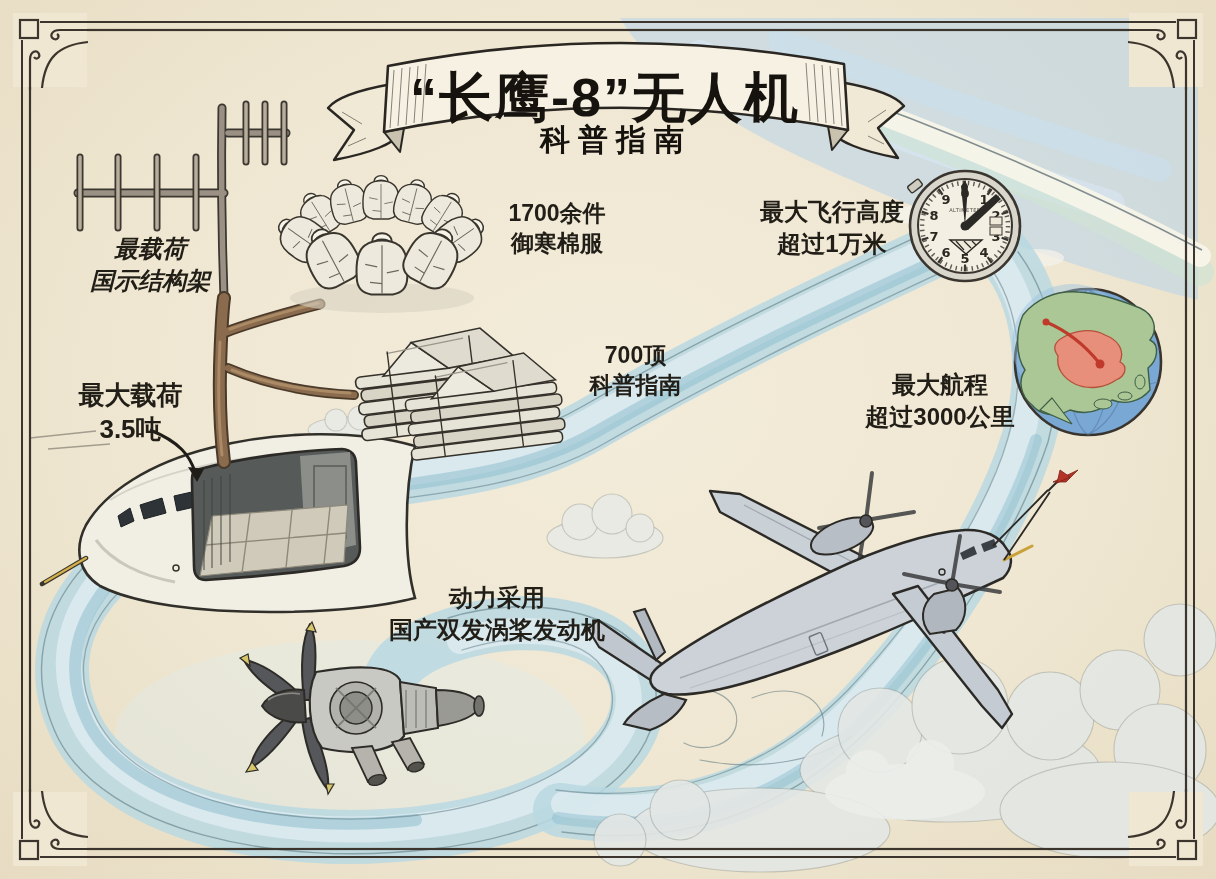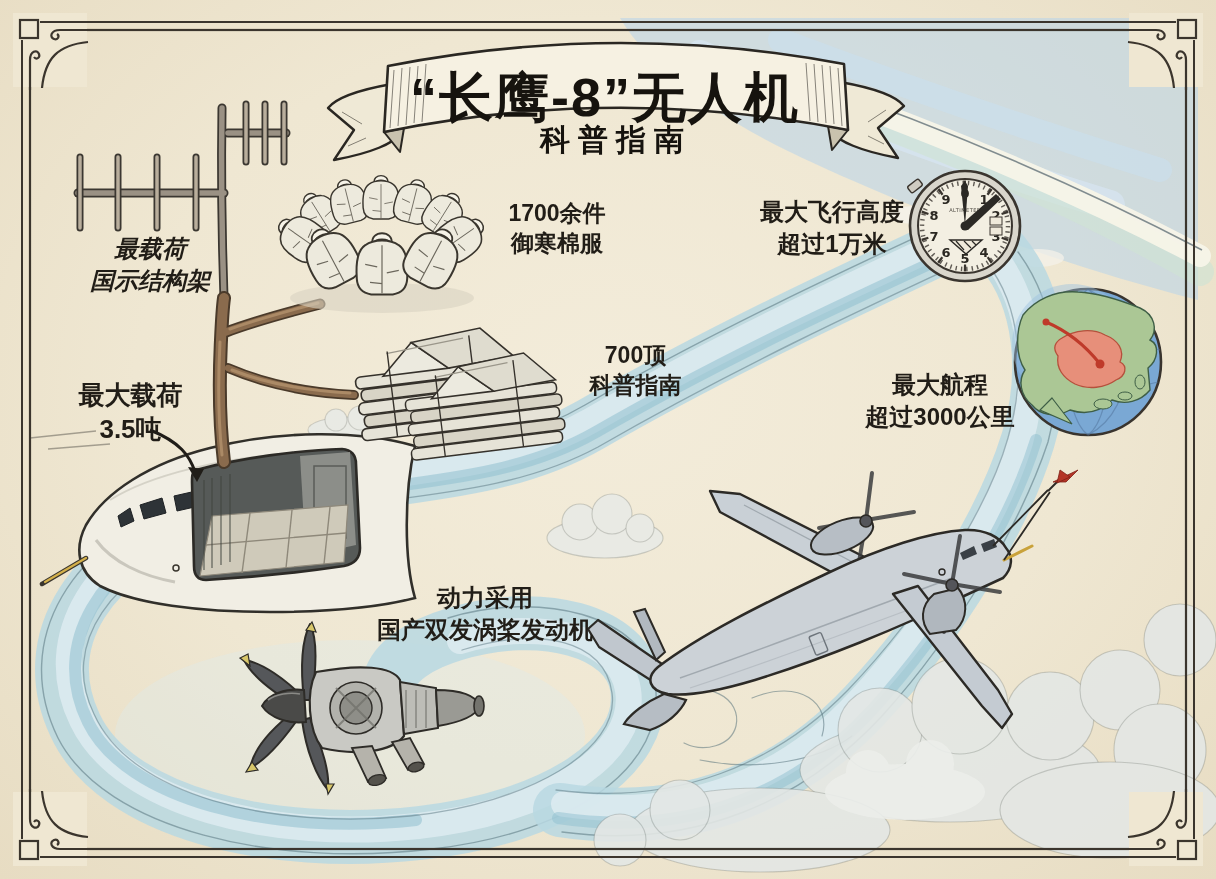--- a/index.html
+++ b/index.html
@@ -397,21 +397,21 @@
 <div class="lbl f23" style="left:548px;top:340px;width:175px;">
   <span>700顶</span>
   <span>科普指南</span>
 </div>
 
 <div class="lbl f26" style="left:38px;top:378px;width:185px;">
   <span>最大载荷</span>
   <span>3.5吨</span>
 </div>
 
-<div class="lbl f24" style="left:345px;top:582px;width:280px;">
+<div class="lbl f24" style="left:357px;top:582px;width:280px;">
   <span>动力采用</span>
   <span>国产双发涡桨发动机</span>
 </div>
 
 <div class="lbl f24" style="left:732px;top:196px;width:200px;">
   <span>最大飞行高度</span>
   <span>超过1万米</span>
 </div>
 
 <div class="lbl f24" style="left:845px;top:369px;width:190px;">

